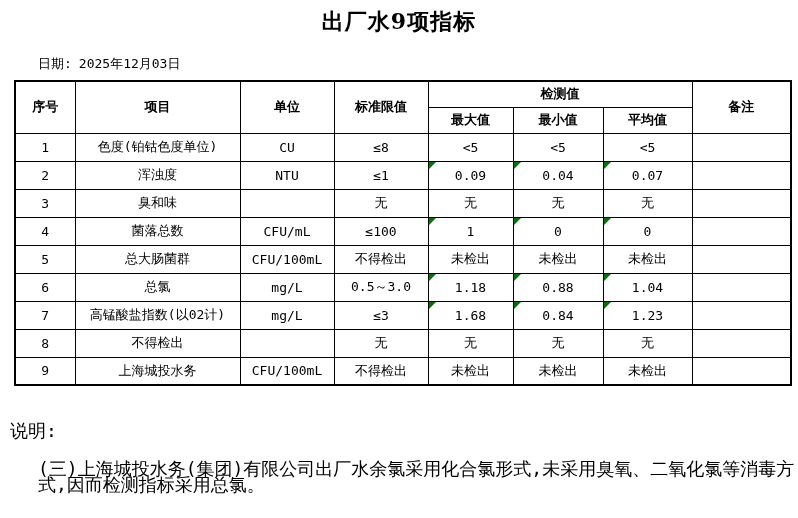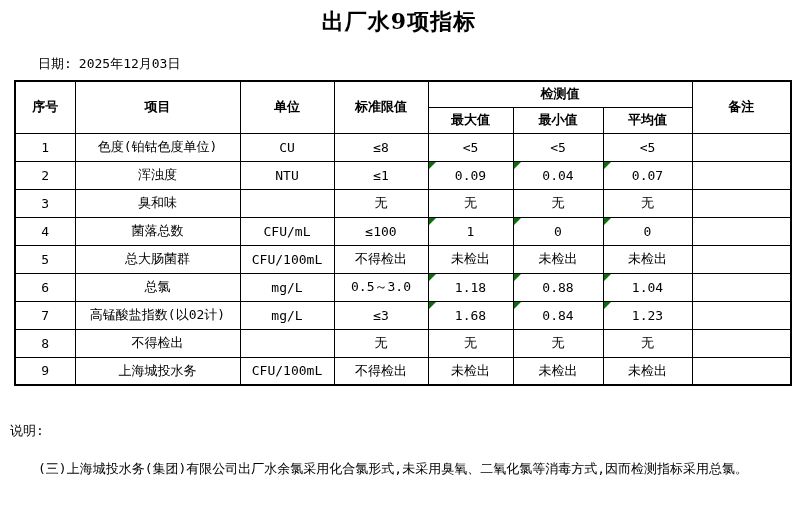--- a/index.html
+++ b/index.html
@@ -60,21 +60,21 @@
   .flag {
     position: absolute;
     top: 0; left: 0;
     width: 0; height: 0;
     border-top: 7px solid var(--flag);
     border-right: 7px solid transparent;
   }
 
   .notes {
     margin: 37px 0 0 10px;
-    font-size: 13px;
+    font-size: 18px;
     line-height: 16px;
   }
   .notes .notes-heading { margin-bottom: 22px; }
   .notes .note-line { margin-left: 28px; }
 </style>
 </head>
 <body>
 
 <div class="page">
 

